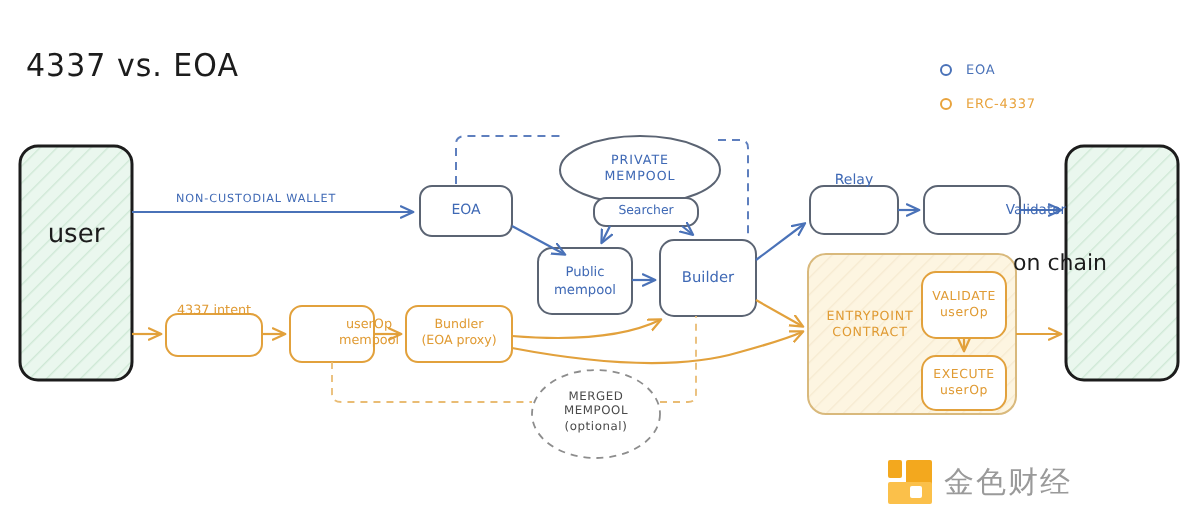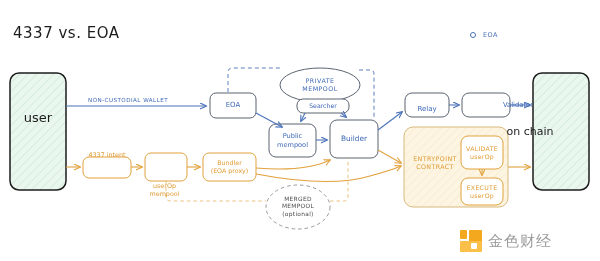--- a/index.html
+++ b/index.html
@@ -30,21 +30,21 @@
   
   .ntxt{
     position:absolute;display:flex;align-items:center;justify-content:center;
     text-align:center;line-height:1.22;pointer-events:none;
   }
   .blue{color:#3f69b5;}
   .orange{color:#e09b34;}
   .dark{color:#1c1c1c;}
 
   
-  #wm{position:absolute;left:460px;top:230px;display:flex;align-items:center;}
+  #wm{position:absolute;left:444px;top:230px;display:flex;align-items:center;}
   #wm-logo{position:relative;width:22px;height:22px;margin-right:6px;}
   #wm-logo i{position:absolute;display:block;background:#f3a81e;}
   #wm-logo i.b1{left:0;top:0;width:7px;height:9px;border-radius:1px;}
   #wm-logo i.b2{left:9px;top:0;width:13px;height:13px;border-radius:1px;}
   #wm-logo i.b3{left:0;top:11px;width:22px;height:11px;border-radius:1px;background:#fbc04a;}
   #wm-logo i.b4{left:11px;top:13px;width:6px;height:6px;background:#ffffff;border-radius:1px;}
   #wm-txt{font-size:15px;color:#9a9a9a;letter-spacing:1px;font-family:"DejaVu Sans",sans-serif;}
 </style>
 </head>
 <body>
@@ -170,47 +170,51 @@
   </g>
 </svg>
 
 <div class="lbl" id="title">4337 vs. EOA</div>
 
 <div id="legend">
   <div class="leg-row leg-eoa">
     <span class="leg-dot"></span>
     <span class="leg-txt">EOA</span>
   </div>
+  <div class="leg-row leg-4337">
+    <span class="leg-dot"></span>
+    <span class="leg-txt">ERC-4337</span>
+  </div>
 </div>
 
 <div class="ntxt dark" style="left:10px;top:73px;width:56px;height:90px;font-size:13px;">user</div>
 
 <div class="ntxt dark" style="left:502px;top:73px;width:56px;height:117px;font-size:11px;">on chain</div>
 
 <div class="lbl blue" style="left:88px;top:97px;font-size:5.6px;letter-spacing:.45px;">NON-CUSTODIAL WALLET</div>
 
 <div class="ntxt blue" style="left:210px;top:93px;width:46px;height:25px;font-size:7px;">EOA</div>
 
 <div class="ntxt blue" style="left:280px;top:68px;width:80px;height:34px;font-size:6.3px;letter-spacing:.5px;white-space:pre-line;">PRIVATE
 MEMPOOL</div>
 
 <div class="ntxt blue" style="left:297px;top:99px;width:52px;height:14px;font-size:6.2px;">Searcher</div>
 
 <div class="ntxt blue" style="left:269px;top:124px;width:47px;height:33px;font-size:6.6px;white-space:pre-line;">Public
 mempool</div>
 
 <div class="ntxt blue" style="left:330px;top:120px;width:48px;height:38px;font-size:7.4px;">Builder</div>
 
-<div class="ntxt blue" style="left:405px;top:97px;width:44px;height:24px;font-size:7px;">Relay</div>
+<div class="ntxt blue" style="left:405px;top:78px;width:44px;height:24px;font-size:7px;">Relay</div>
 
 <div class="ntxt blue" style="left:462px;top:93px;width:48px;height:24px;font-size:6.8px;padding-left:32px;">Validator</div>
 
 <div class="ntxt orange" style="left:83px;top:145px;width:48px;height:21px;font-size:6.4px;">4337 intent</div>
 
-<div class="ntxt orange" style="left:133px;top:153px;width:63px;height:28px;font-size:6.4px;white-space:pre-line;margin-top:24px;">userOp
+<div class="ntxt orange" style="left:153px;top:153px;width:63px;height:28px;font-size:6.4px;white-space:pre-line;">userOp
 mempool</div>
 
 <div class="ntxt orange" style="left:203px;top:153px;width:53px;height:28px;font-size:6.3px;white-space:pre-line;">Bundler
 (EOA proxy)</div>
 
 <div class="ntxt dark" style="left:266px;top:185px;width:64px;height:44px;font-size:5.9px;letter-spacing:.3px;white-space:pre-line;color:#4a4a4a;">MERGED
 MEMPOOL
 (optional)</div>
 
 <div class="ntxt orange" style="left:406px;top:148px;width:58px;height:30px;font-size:6.3px;letter-spacing:.4px;white-space:pre-line;">ENTRYPOINT

